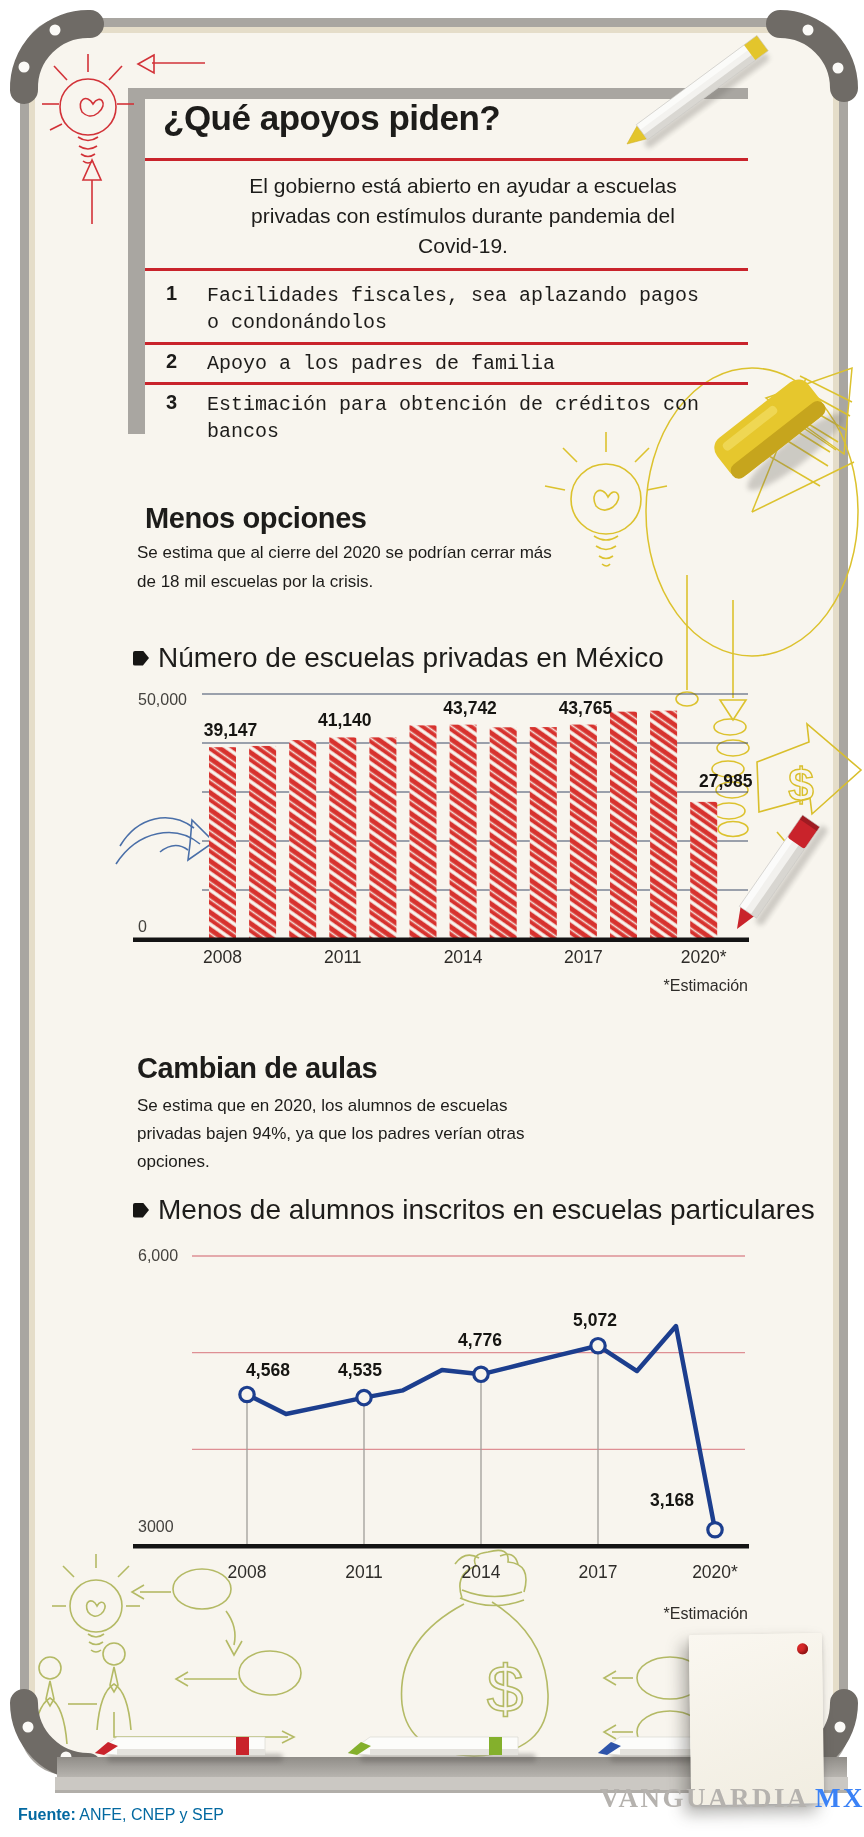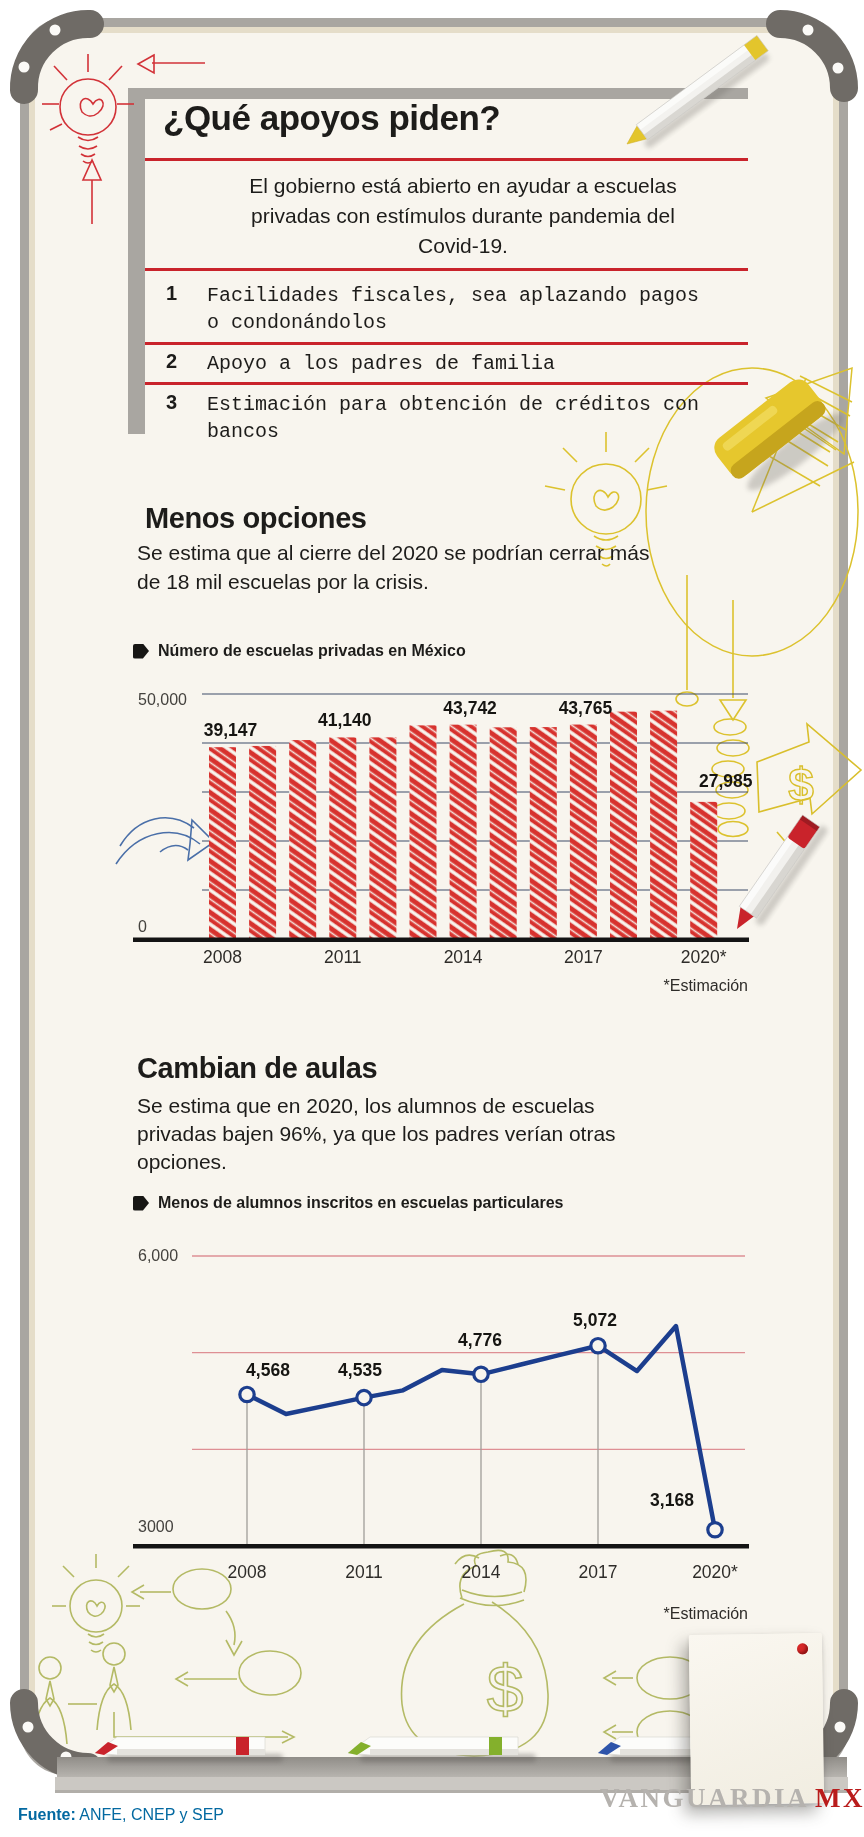--- a/index.html
+++ b/index.html
@@ -17,35 +17,35 @@
   
   .topbar{left:130px;top:88px;width:618px;height:11px;background:#a9a6a1;}
   .leftbar{left:128px;top:88px;width:17px;height:346px;background:#a9a6a1;}
   .redline{left:145px;width:603px;height:3px;background:#c9232b;}
   .main-title{left:163px;top:98px;font-size:35px;font-weight:bold;letter-spacing:-.5px;text-align:center;}
   .intro-desc{left:163px;top:171px;width:600px;font-size:21px;line-height:30px;white-space:pre-line;text-align:center;}
   .item-num{left:166px;width:30px;font-size:20px;font-weight:bold;}
   .item-text{left:207px;width:540px;font-size:20px;line-height:27px;white-space:pre-line;font-family:Liberation Mono, monospace;}
   
   .sec-title{left:137px;font-size:29px;font-weight:bold;letter-spacing:-.4px;}
-  .sec-desc{left:137px;width:580px;font-size:21px;line-height:29px;white-space:pre-line;}
-  .chart-label{left:133px;display:flex;align-items:center;font-size:16px;font-weight:bold;}
+  .sec-desc{left:137px;width:580px;font-size:17px;line-height:29px;white-space:pre-line;}
+  .chart-label{left:133px;display:flex;align-items:center;font-size:28px;font-weight:normal;}
   .bullet{width:16px;height:15px;background:#171614;border-radius:2px;margin-right:9px;flex:0 0 auto;
     clip-path:polygon(0 0,62% 0,100% 50%,62% 100%,0 100%);}
   svg text{font-family:"Liberation Sans",sans-serif;}
   
   .sticky{left:690px;top:1634px;width:133px;height:170px;background:linear-gradient(160deg,#faf7f0,#f1ede1);
     box-shadow:-7px 9px 16px rgba(60,58,52,.38),0 2px 4px rgba(0,0,0,.15);
     transform:rotate(-.8deg);border-radius:2px;}
   .pin{position:absolute;right:14px;top:10px;width:11px;height:11px;border-radius:50%;
     background:#d62828;box-shadow:inset -2px -2px 3px #8f1414;}
   
   .watermark{left:600px;top:1783px;font-family:"Liberation Serif",serif;font-weight:bold;
     font-size:27px;letter-spacing:2.5px;color:#b5b2ae;}
-  .watermark .mx{color:#b91c1c;margin-left:6px;}
+  .watermark .mx{color:#3b82f6;margin-left:6px;}
   .fuente{left:18px;top:1806px;font-size:16px;color:#0369a1;}
   .fuente b{font-weight:bold;}
   .z1{z-index:1}.z2{z-index:2}.z3{z-index:3}.z4{z-index:4}.z5{z-index:5}.z6{z-index:6}
 </style>
 </head>
 <body>
 
 <div class="abs board z1"></div>
 
 <svg class="abs z2" style="left:0;top:0" width="864" height="1837">
@@ -210,21 +210,21 @@
     <text x="92.5" y="278" font-size="17.5" text-anchor="middle" fill="#2e2c29">2008</text>
     <text x="212.8" y="278" font-size="17.5" text-anchor="middle" fill="#2e2c29">2011</text>
     <text x="333.1" y="278" font-size="17.5" text-anchor="middle" fill="#2e2c29">2014</text>
     <text x="453.40000000000003" y="278" font-size="17.5" text-anchor="middle" fill="#2e2c29">2017</text>
     <text x="573.7" y="278" font-size="17.5" text-anchor="middle" fill="#2e2c29">2020*</text>
     <text x="618" y="306" font-size="16" text-anchor="end" fill="#2e2c29">*Estimación</text>
   </svg>
 
 <h2 class="abs sec-title z3" style="top:1052px;margin:0">Cambian de aulas</h2>
 <p class="abs sec-desc z3" style="top:1092px;margin:0;line-height:28px">Se estima que en 2020, los alumnos de escuelas
-privadas bajen 96%, ya que los padres verían otras
+privadas bajen 94%, ya que los padres verían otras
 opciones.</p>
 <div class="abs chart-label z3" style="top:1194px">
   <span class="bullet"></span>
   <span>Menos de alumnos inscritos en escuelas particulares</span>
 </div>
 <svg id="lineChart" class="abs z3" style="left:130px;top:1240px" width="640" height="390">
     <line x1="62" y1="16" x2="615" y2="16" stroke="#de8f94" stroke-width="1.4"></line>
     <line x1="62" y1="112.66666666666666" x2="615" y2="112.66666666666666" stroke="#de8f94" stroke-width="1.4"></line>
     <line x1="62" y1="209.33333333333331" x2="615" y2="209.33333333333331" stroke="#de8f94" stroke-width="1.4"></line>
     <line x1="117" y1="154.42666666666668" x2="117" y2="304" stroke="#9f9d99" stroke-width="1.3"></line>

